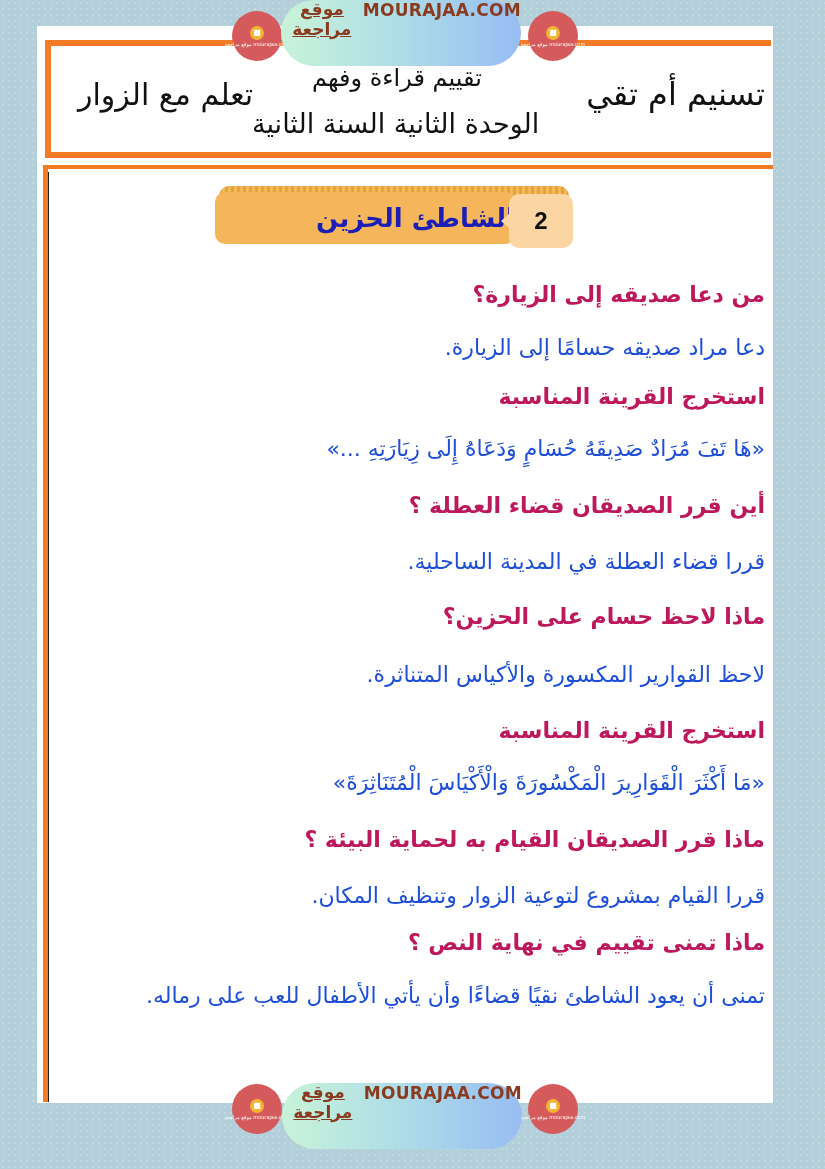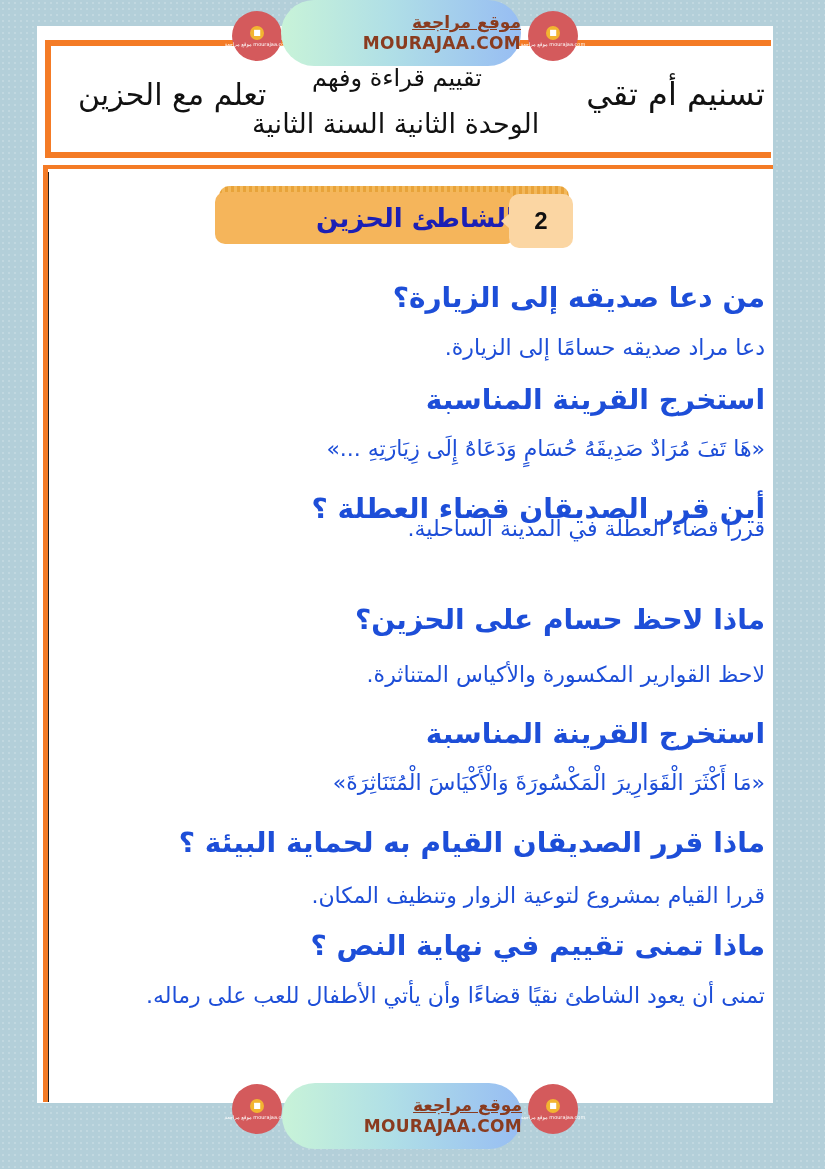--- a/index.html
+++ b/index.html
@@ -91,22 +91,22 @@
     }
 
     
     .banner {
       position: absolute;
       width: 240px;
       height: 66px;
       border-radius: 33px;
       background: linear-gradient(90deg, #c8f3d8 0%, #b0dfe6 45%, #97bdf3 100%);
       display: flex;
-      flex-direction: column;
-      align-items: flex-end;
+      flex-direction: row;
+      align-items: flex-start;
       justify-content: center;
       text-align: center;
     }
     .banner-top { left: 281px; top: 0px; }
     .banner-bottom { left: 282px; top: 1083px; }
     .banner .ar {
       color: #8a3b1f;
       font-size: 17px;
       font-weight: bold;
       text-decoration: underline;
@@ -221,41 +221,41 @@
 
     
     .qa-line {
       position: absolute;
       right: 60px;
       direction: rtl;
       white-space: nowrap;
       line-height: 1;
     }
     .q {
-      color: #1d4ed8;
-      font-weight: bold;
-      font-size: 28px;
+      color: #be185d;
+      font-weight: bold;
+      font-size: 22px;
     }
     .a {
       color: #1d4ed8;
       font-size: 22px;
     }
   </style>
 </head>
 <body>
 
 <div class="page"></div>
 
 <div class="header-frame"></div>
 <div class="header-bottom-bar2"></div>
 <div class="body-left-orange"></div>
 <div class="body-left-black"></div>
 
 <div class="header-text ht-right">تسنيم أم تقي</div>
-<div class="header-text ht-left">تعلم مع الحزين</div>
+<div class="header-text ht-left">تعلم مع الزوار</div>
 <div class="header-text ht-center-top">تقييم قراءة وفهم</div>
 <div class="header-text ht-center-bottom">الوحدة الثانية السنة الثانية</div>
 
 <div class="logo-circle lc-tl">
   <div class="book">■</div>
   <div class="tiny">موقع مراجعة mourajaa.com</div>
 </div>
 <div class="banner banner-top">
   <div class="ar">موقع مراجعة</div>
   <div class="en">MOURAJAA.COM</div>
@@ -271,21 +271,21 @@
     <span>الشاطئ الحزين</span>
   </div>
   <div class="title-num">2</div>
 </div>
 
 <div class="qa-line q" style="top:284px">من دعا صديقه إلى الزيارة؟</div>
 <div class="qa-line a" style="top:337px">دعا مراد صديقه حسامًا إلى الزيارة.</div>
 <div class="qa-line q" style="top:386px">استخرج القرينة المناسبة</div>
 <div class="qa-line a" style="top:438px">«هَا تَفَ مُرَادٌ صَدِيقَهُ حُسَامٍ وَدَعَاهُ إِلَى زِيَارَتِهِ ...»</div>
 <div class="qa-line q" style="top:495px">أين قرر الصديقان قضاء العطلة ؟</div>
-<div class="qa-line a" style="top:518px">قررا قضاء العطلة في المدينة الساحلية.</div>
+<div class="qa-line a" style="top:551px">قررا قضاء العطلة في المدينة الساحلية.</div>
 <div class="qa-line q" style="top:606px">ماذا لاحظ حسام على الحزين؟</div>
 <div class="qa-line a" style="top:664px">لاحظ القوارير المكسورة والأكياس المتناثرة.</div>
 <div class="qa-line q" style="top:720px">استخرج القرينة المناسبة</div>
 <div class="qa-line a" style="top:772px">«مَا أَكْثَرَ الْقَوَارِيرَ الْمَكْسُورَةَ وَالْأَكْيَاسَ الْمُتَنَاثِرَةَ»</div>
 <div class="qa-line q" style="top:829px">ماذا قرر الصديقان القيام به لحماية البيئة ؟</div>
 <div class="qa-line a" style="top:885px">قررا القيام بمشروع لتوعية الزوار وتنظيف المكان.</div>
 <div class="qa-line q" style="top:932px">ماذا تمنى تقييم في نهاية النص ؟</div>
 <div class="qa-line a" style="top:985px">تمنى أن يعود الشاطئ نقيًا قضاءًا وأن يأتي الأطفال للعب على رماله.</div>
 
 <div class="logo-circle lc-bl">

